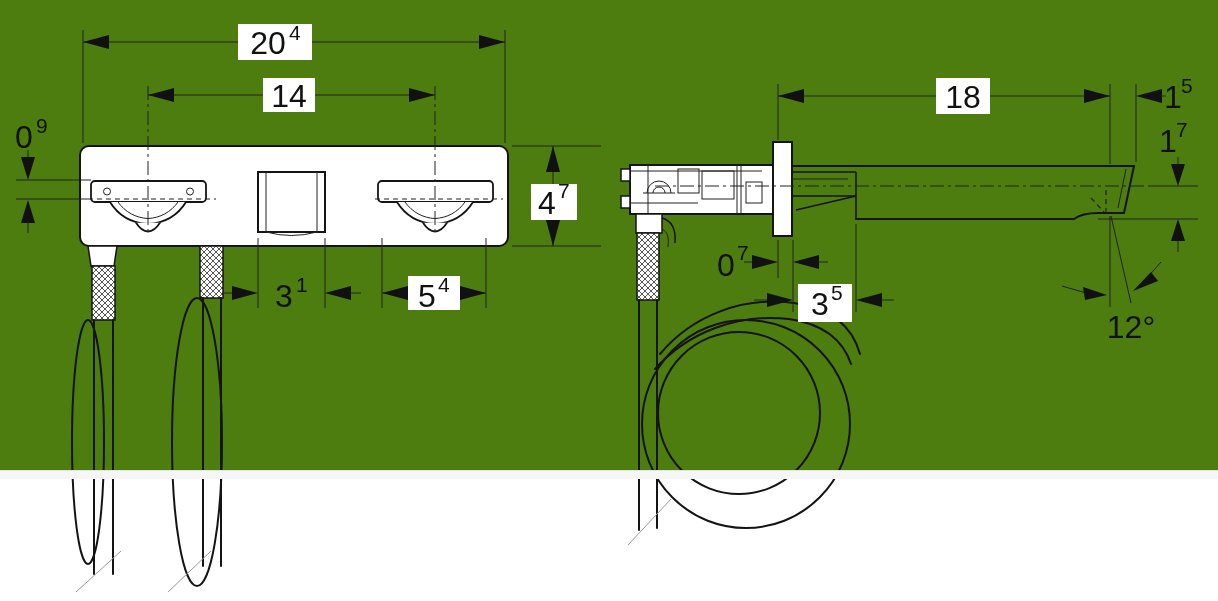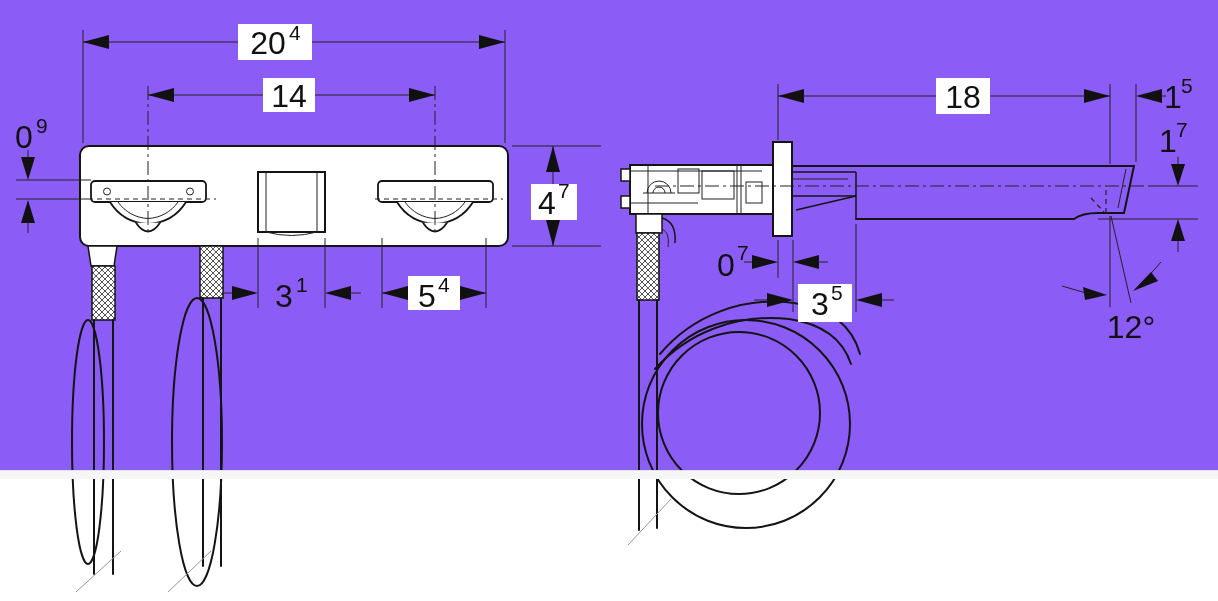--- a/index.html
+++ b/index.html
@@ -1,16 +1,16 @@
 <!DOCTYPE html>
 <html><head>
 <meta charset="utf-8">
 <style>
   html,body{margin:0;padding:0;background:#fff;width:1218px;height:601px;overflow:hidden;}
-  .stage{position:relative;width:1218px;height:479px;background:#8b5cf6;}
+  .stage{position:relative;width:1218px;height:479px;background:#4d7c0f;}
   svg{display:block;}
   .s2{stroke:#141414;stroke-width:2;fill:none;stroke-linecap:round;}
   .s2f{stroke:#141414;stroke-width:2;fill:#ffffff;}
   .s18f{stroke:#141414;stroke-width:1.8;fill:#ffffff;}
   .s15{stroke:#141414;stroke-width:1.5;fill:none;}
   .s15f{stroke:#141414;stroke-width:1.5;fill:#ffffff;}
   .s1{stroke:#222222;stroke-width:1;fill:none;}
   .cl{stroke:#222222;stroke-width:1;fill:none;stroke-dasharray:14 4 3 4;}
   .dsh{stroke:#222222;stroke-width:1.2;fill:none;stroke-dasharray:5 4;}
   .brk{stroke:#979797;stroke-width:1;fill:none;}

